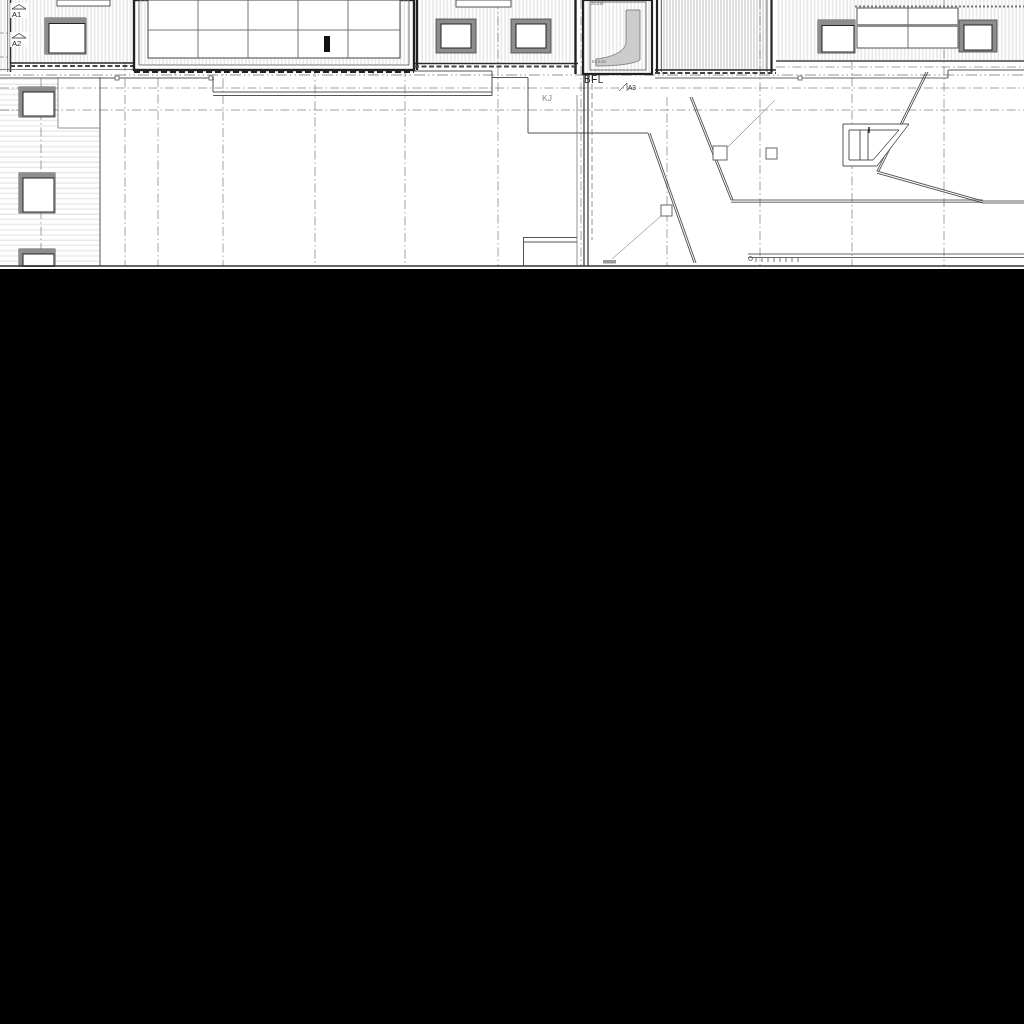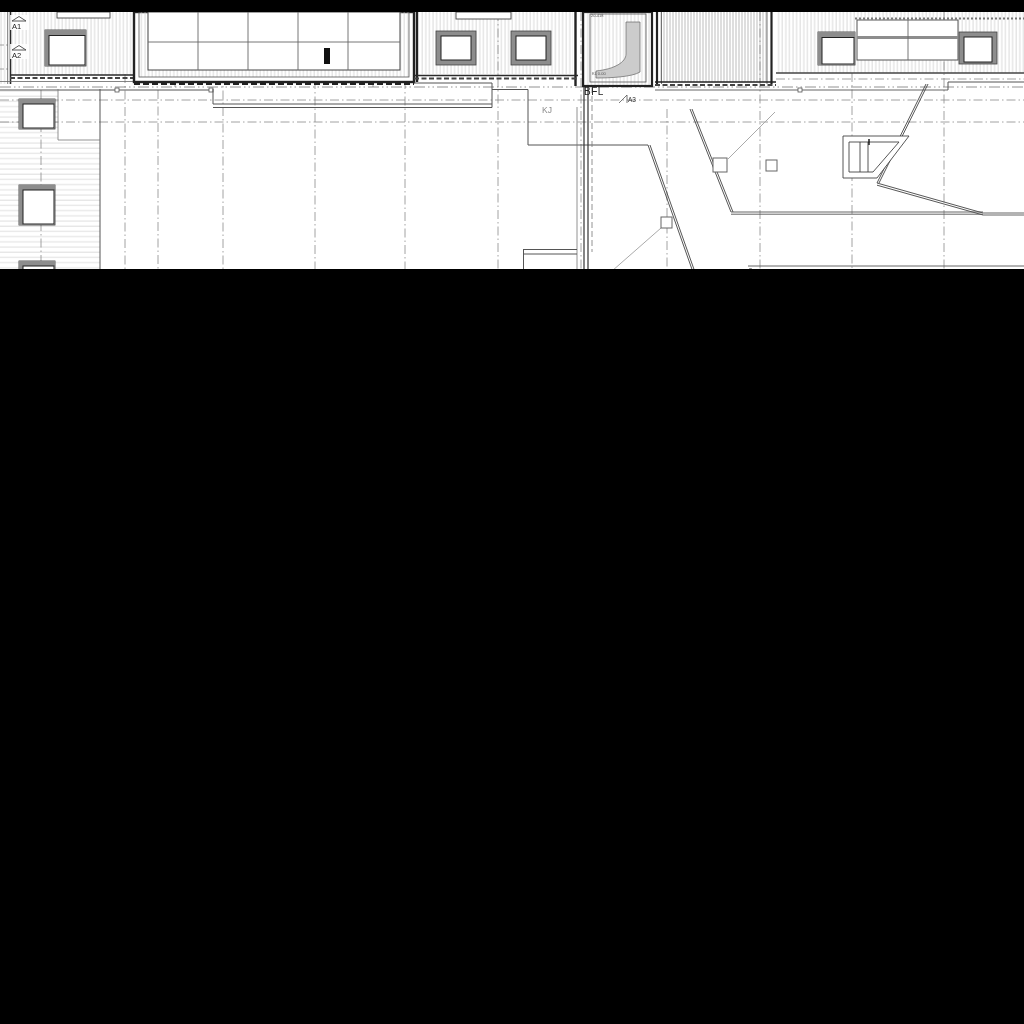--- a/index.html
+++ b/index.html
@@ -1,18 +1,18 @@
 <!DOCTYPE html>
 <html><head>
 <meta charset="utf-8">
 <style>
   html,body{margin:0;padding:0;background:#000;}
   .screen{position:relative;width:1024px;height:1024px;background:#000;overflow:hidden;
           font-family:"Liberation Sans", sans-serif;}
-  .drawing-area{position:absolute;left:0;top:12px;width:1024px;height:269px;background:#fff;}
+  .drawing-area{position:absolute;left:0;top:0;width:1024px;height:269px;background:#fff;}
   .void-area{position:absolute;left:0;top:269px;width:1024px;height:755px;background:#000;}
   svg text{font-family:"Liberation Sans", sans-serif;}
 </style>
 </head>
 <body>
 
 <div class="screen">
   <div class="drawing-area">
     <svg width="1024" height="269" viewBox="0 0 1024 269">
       <defs>

